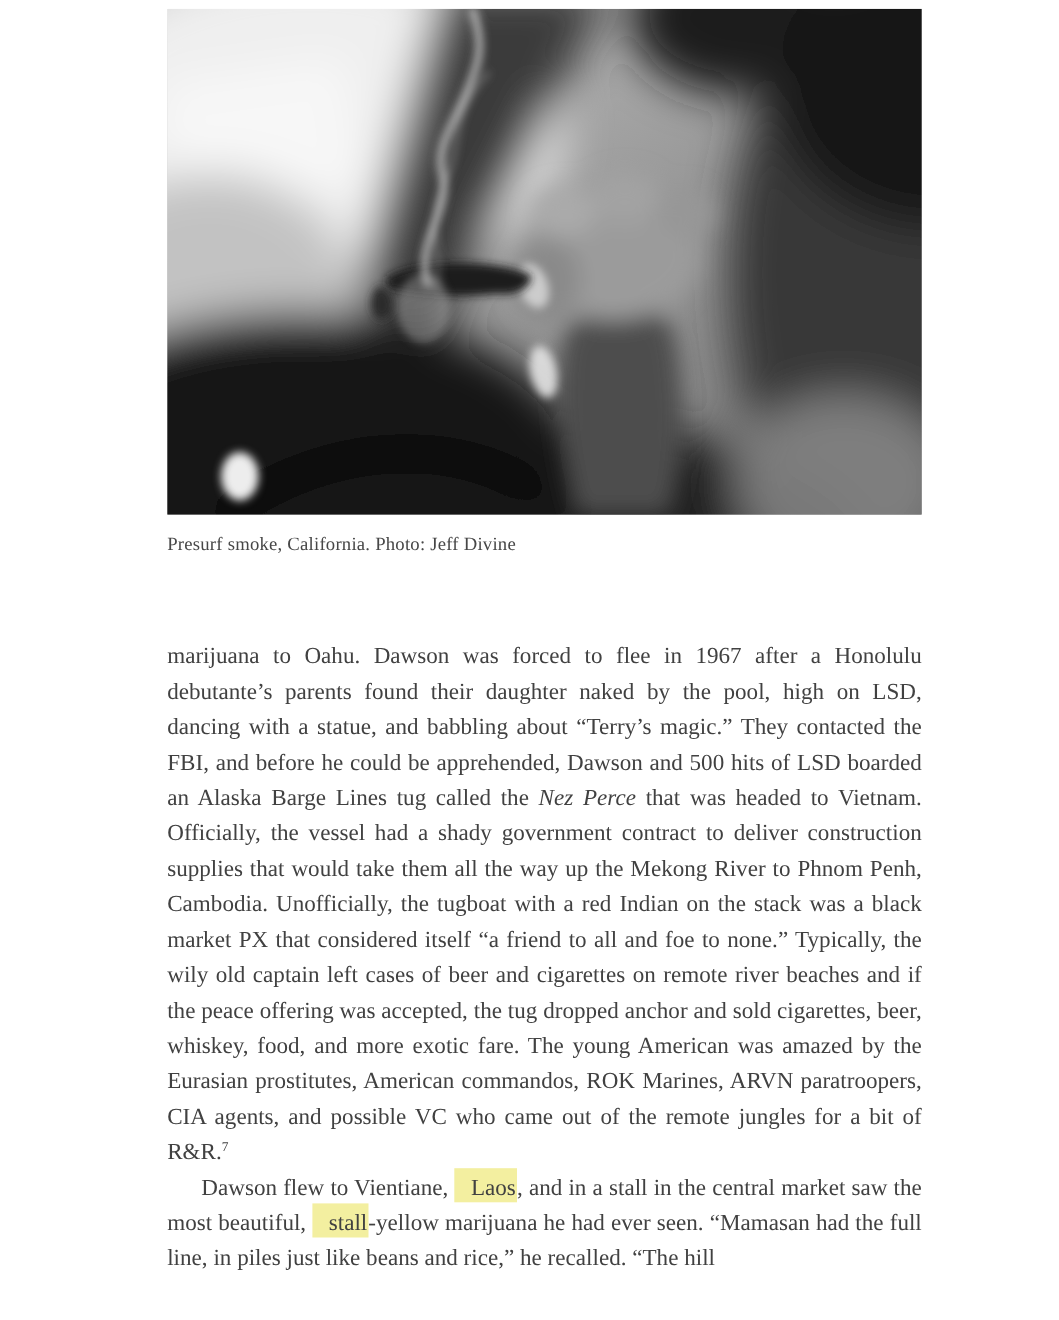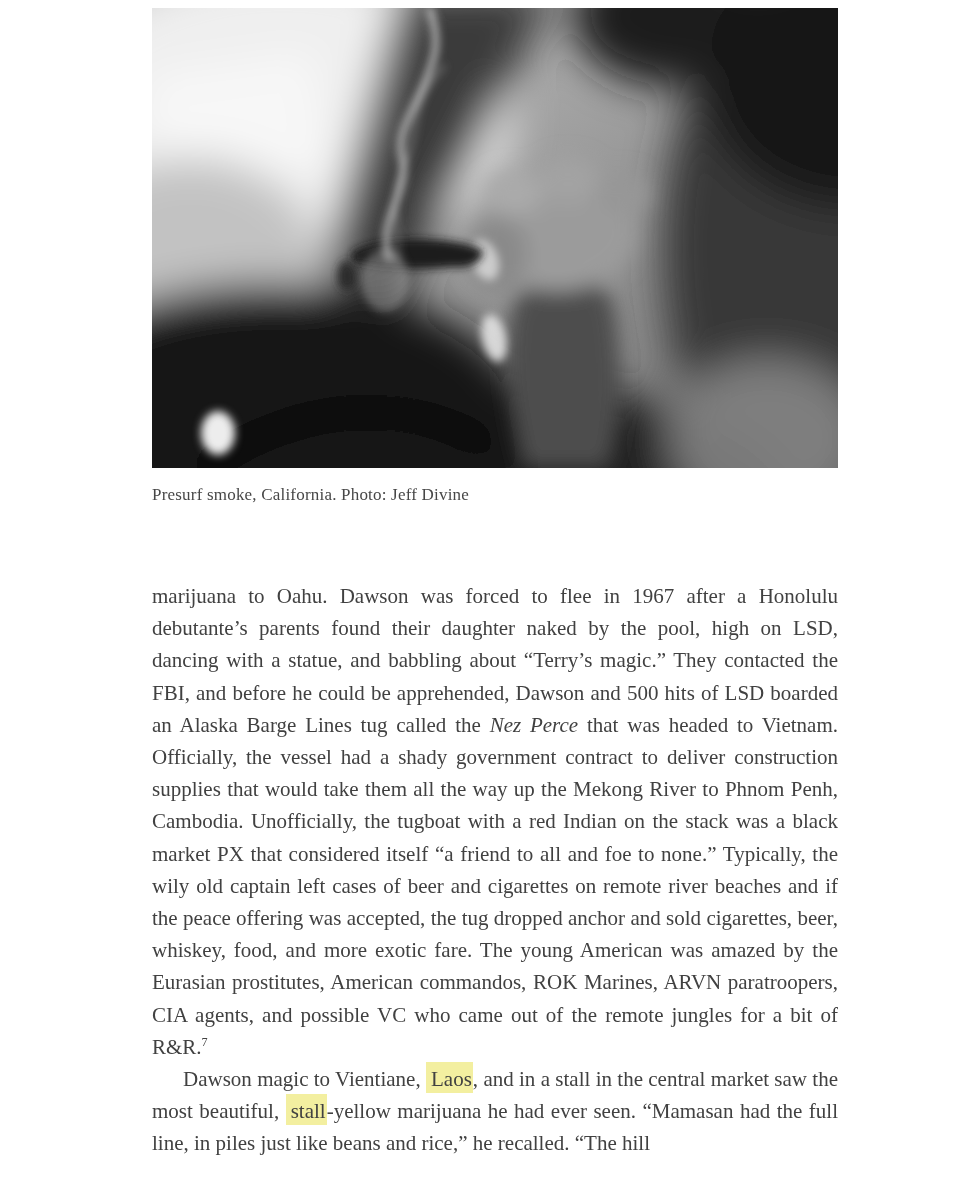--- a/index.html
+++ b/index.html
@@ -56,21 +56,21 @@
     text-indent: 31px;
   }
   .italic { font-style: italic; margin-top: 36px; }
   sup.footnote {
     font-size: 0.58em;
     line-height: 0;
     vertical-align: super;
   }
   .highlight {
     background: var(--hl-color, #f3efa0);
-    padding: 5px 1px 2px 5px;
+    padding: 5px 1px 2px 15px;
   }
 </style>
 </head>
 <body>
 
 <div class="page">
 
   <figure class="photo-figure">
     <svg viewBox="0 0 686 460" preserveAspectRatio="none">
       <defs>
@@ -128,16 +128,16 @@
         <ellipse cx="233" cy="272" rx="24" ry="32" fill="#cccccc" opacity="0.35"></ellipse>
         <ellipse cx="66" cy="425" rx="17" ry="22" fill="#ededed"></ellipse>
       </g>
     </svg>
   </figure>
 
   <div class="photo-caption">Presurf smoke, California. Photo: Jeff Divine</div>
 
   <div class="body-text">
       <p><span>marijuana to Oahu. Dawson was forced to flee in 1967 after a Honolulu debutante’s parents found their daughter naked by the pool, high on LSD, dancing with a statue, and babbling about “Terry’s magic.” They contacted the FBI, and before he could be apprehended, Dawson and 500 hits of LSD boarded an Alaska Barge Lines tug called the </span><span class="italic">Nez Perce</span><span> that was headed to Vietnam. Officially, the vessel had a shady government contract to deliver construction supplies that would take them all the way up the Mekong River to Phnom Penh, Cambodia. Unofficially, the tugboat with a red Indian on the stack was a black market PX that considered itself “a friend to all and foe to none.” Typically, the wily old captain left cases of beer and cigarettes on remote river beaches and if the peace offering was accepted, the tug dropped anchor and sold cigarettes, beer, whiskey, food, and more exotic fare. The young American was amazed by the Eurasian prostitutes, American commandos, ROK Marines, ARVN paratroopers, CIA agents, and possible VC who came out of the remote jungles for a bit of R&amp;R.</span><sup class="footnote">7</sup></p>
-      <p class="indented"><span>Dawson magic to Vientiane, </span><span class="highlight">Laos</span><span>, and in a stall in the central market saw the most beautiful, </span><span class="highlight">stall</span><span>-yellow marijuana he had ever seen. “Mamasan had the full line, in piles just like beans and rice,” he recalled. “The hill</span></p>
+      <p class="indented"><span>Dawson flew to Vientiane, </span><span class="highlight">Laos</span><span>, and in a stall in the central market saw the most beautiful, </span><span class="highlight">stall</span><span>-yellow marijuana he had ever seen. “Mamasan had the full line, in piles just like beans and rice,” he recalled. “The hill</span></p>
     </div>
 
 </div>
 
 </body></html>

